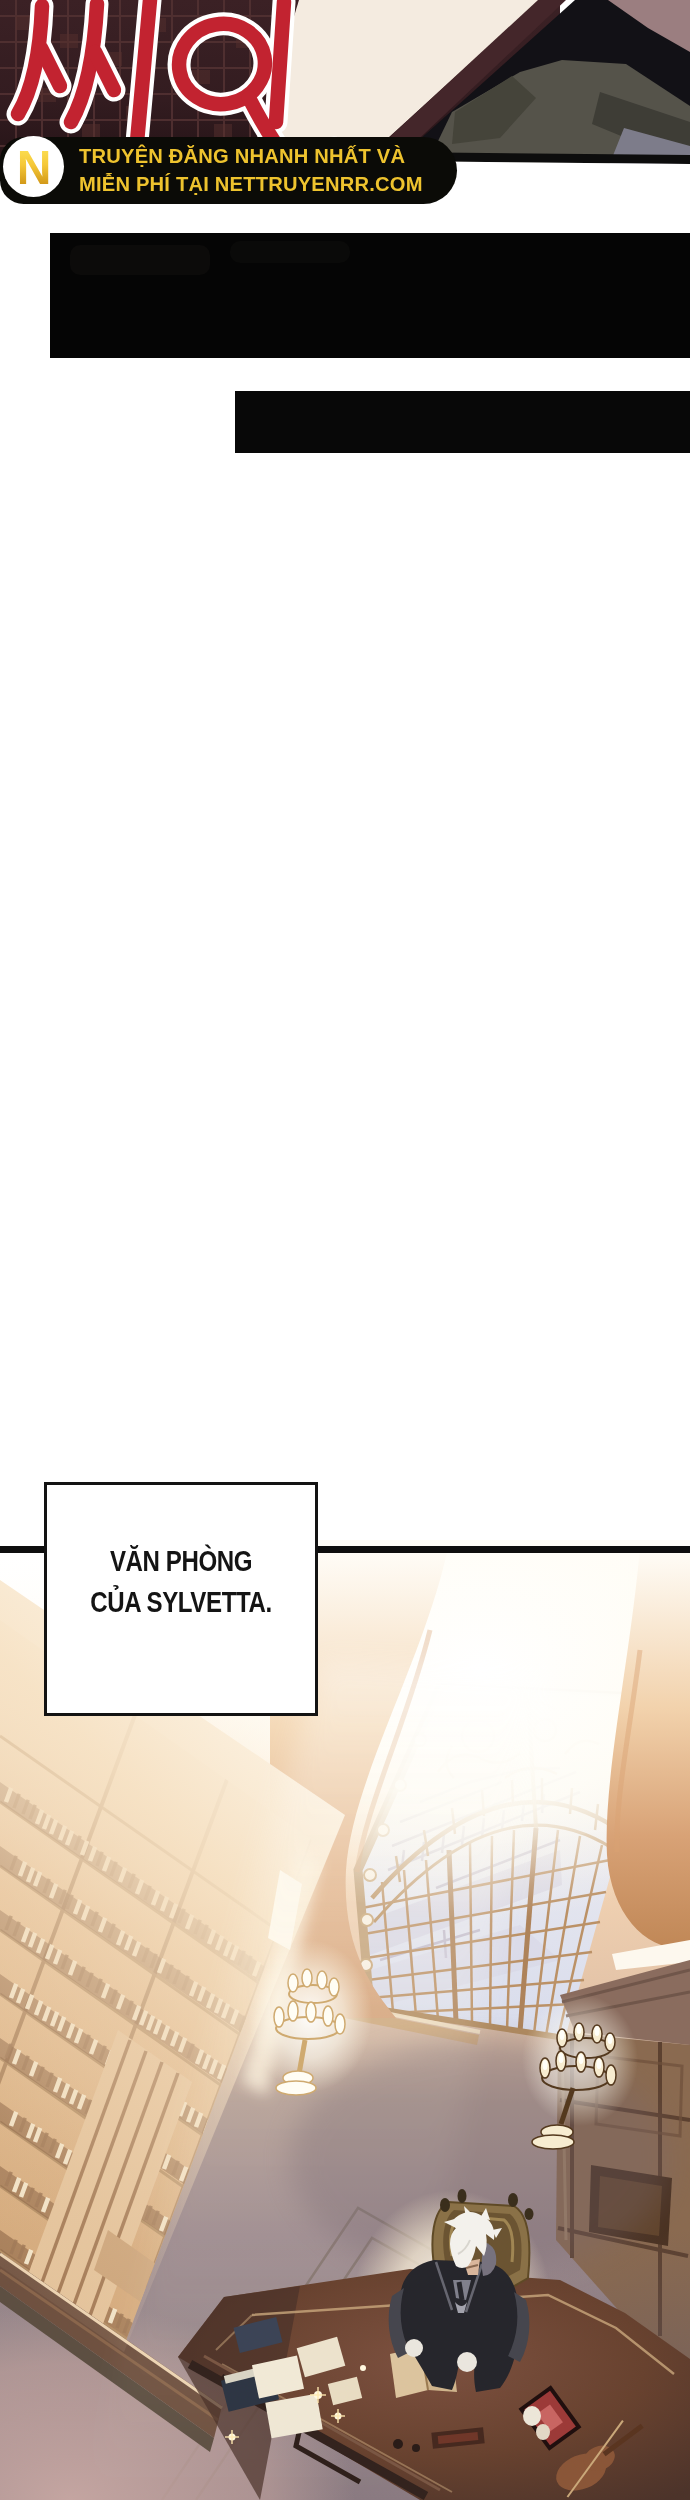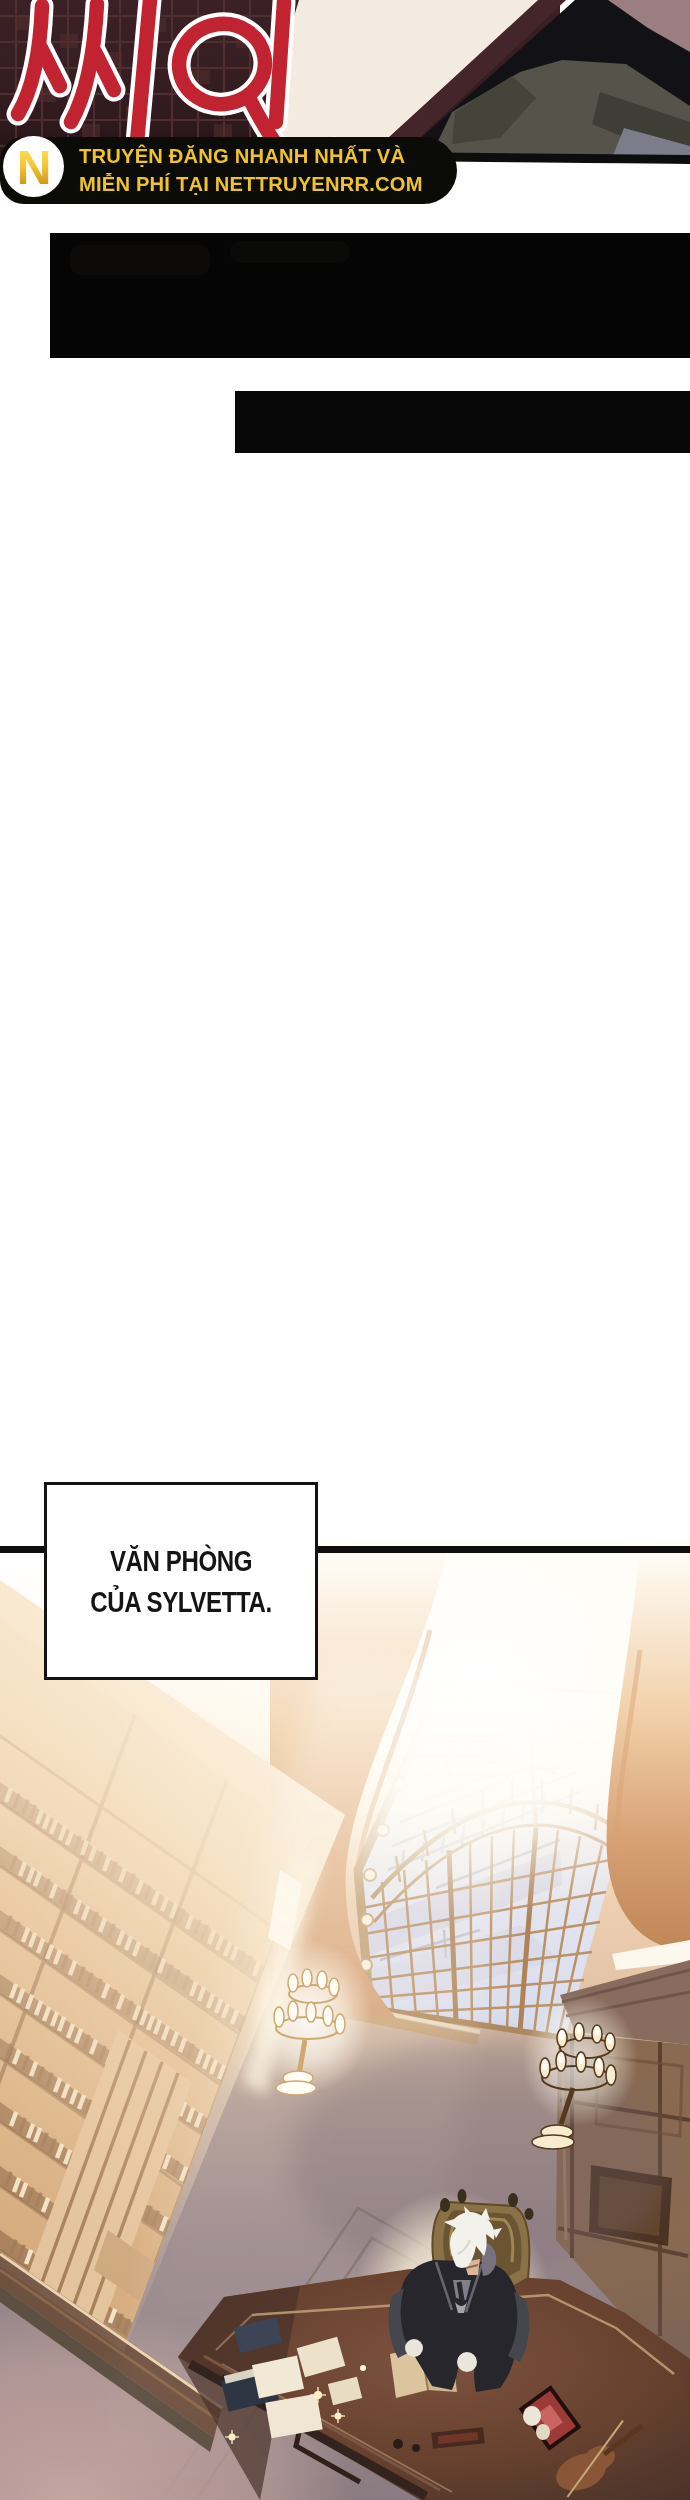--- a/index.html
+++ b/index.html
@@ -546,15 +546,15 @@
         <ellipse cx="328" cy="490" rx="5" ry="10"></ellipse>
       <ellipse cx="340" cy="498" rx="5" ry="10"></ellipse>
       <ellipse cx="298" cy="552" rx="15" ry="7"></ellipse>
       <ellipse cx="296" cy="562" rx="20" ry="7"></ellipse>
     </g>
   </g>
 
   <rect x="0" y="6" width="690" height="7" fill="#0e0e0e"></rect>
 </svg>
 
-<div class="abs" style="left:44px;top:1482px;width:274px;height:198px;background:#ffffff;border:3px solid #131313;box-sizing:border-box;z-index:5;text-align:center;">
+<div class="abs" style="left:44px;top:1482px;width:274px;height:234px;background:#ffffff;border:3px solid #131313;box-sizing:border-box;z-index:5;text-align:center;">
   <div style="margin-top:56px;font-weight:bold;font-size:29px;line-height:41px;color:#141414;transform:scaleX(0.83);letter-spacing:-0.5px;">VĂN PHÒNG<br>CỦA SYLVETTA.</div>
 </div>
 
 </body></html>

